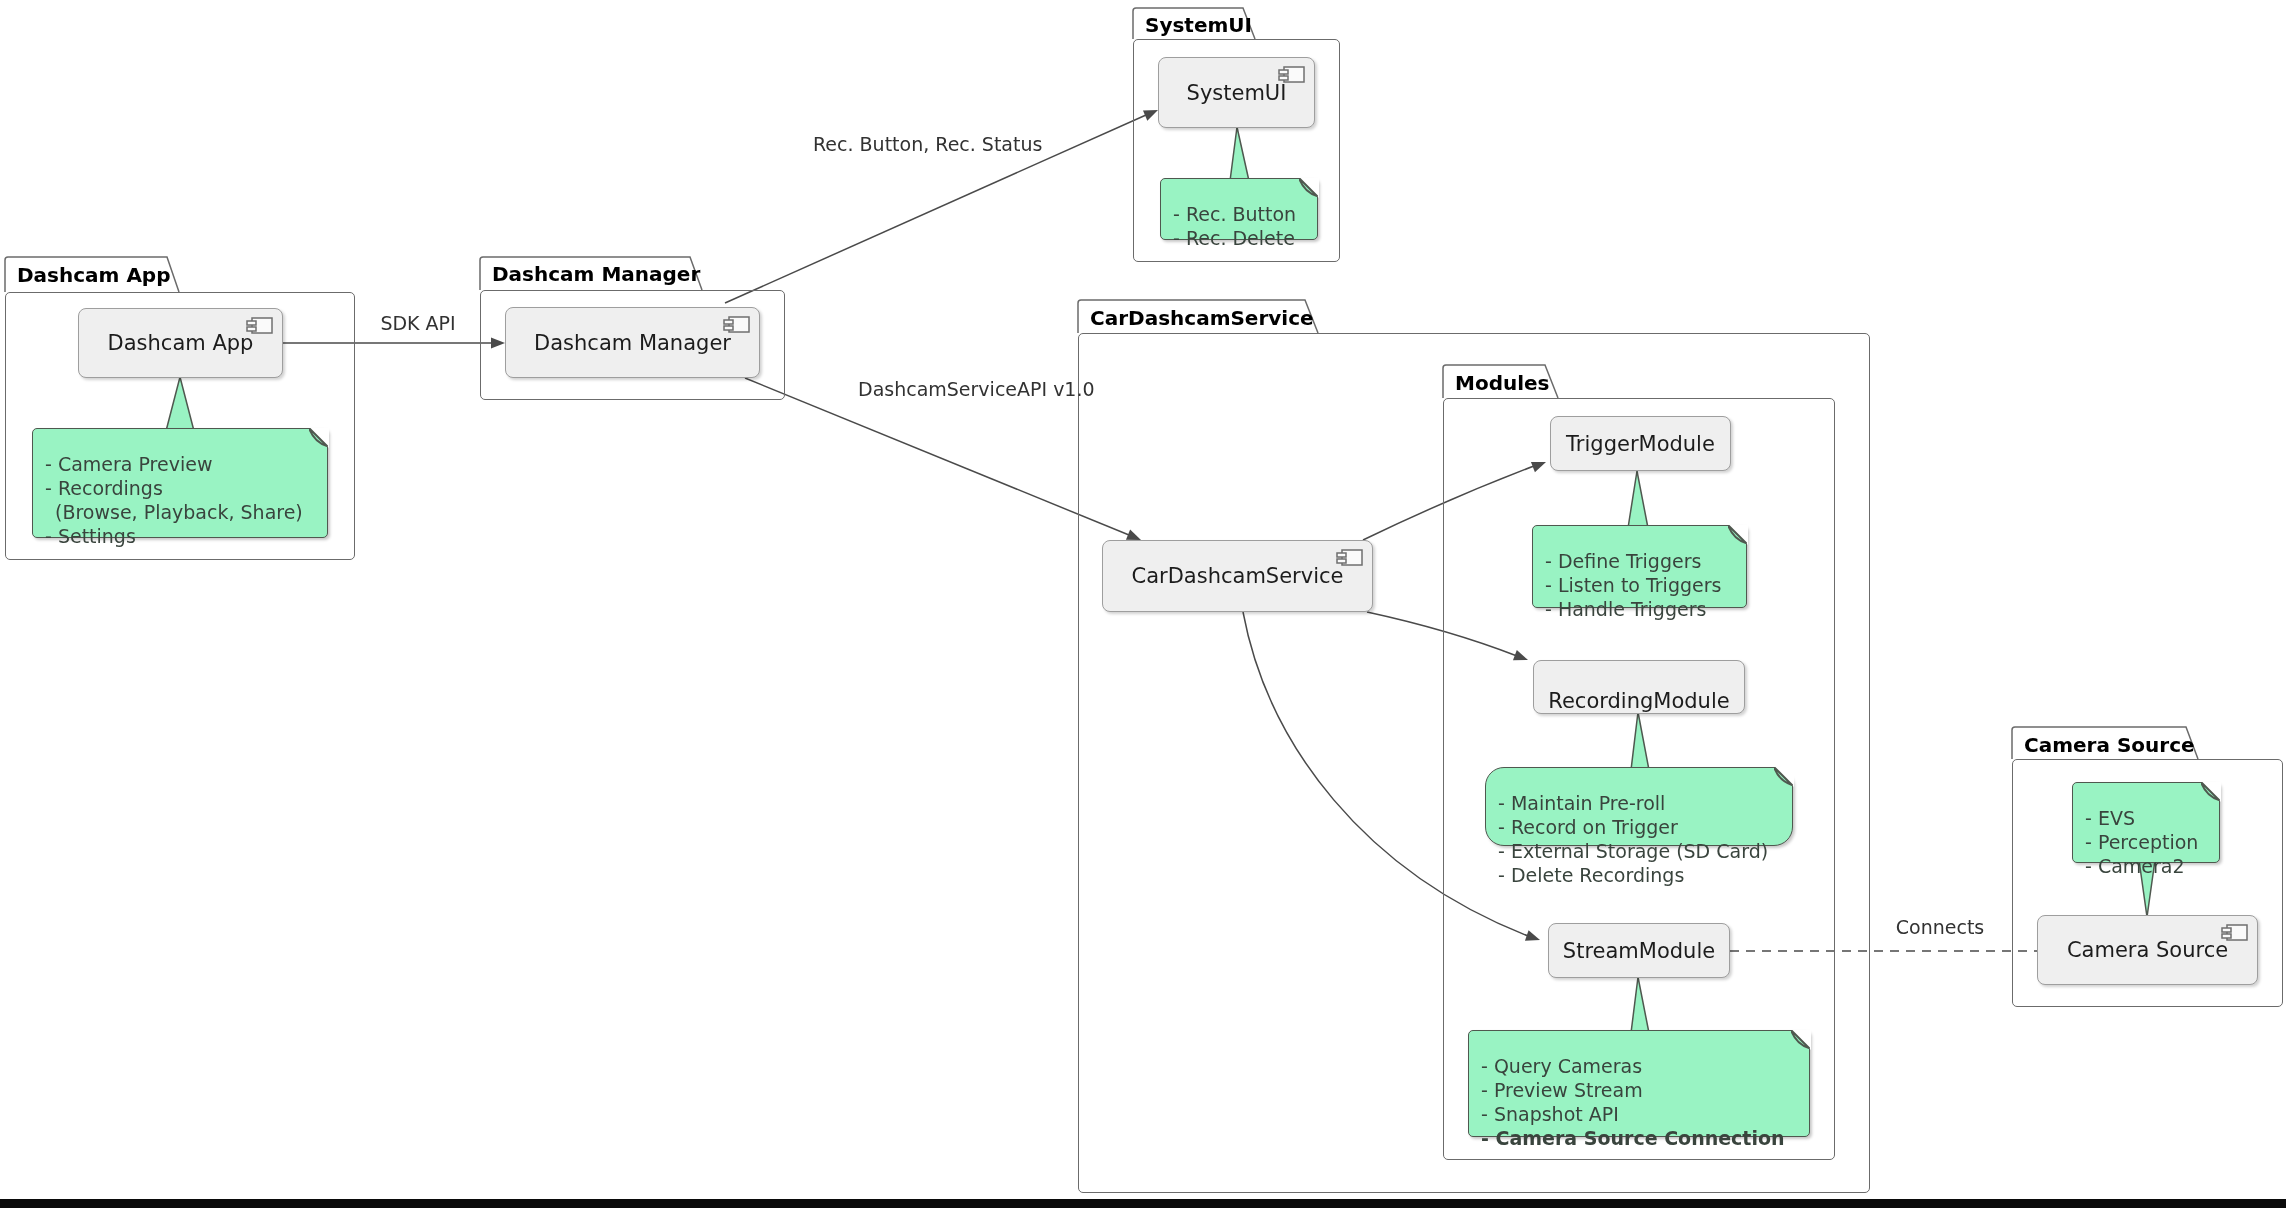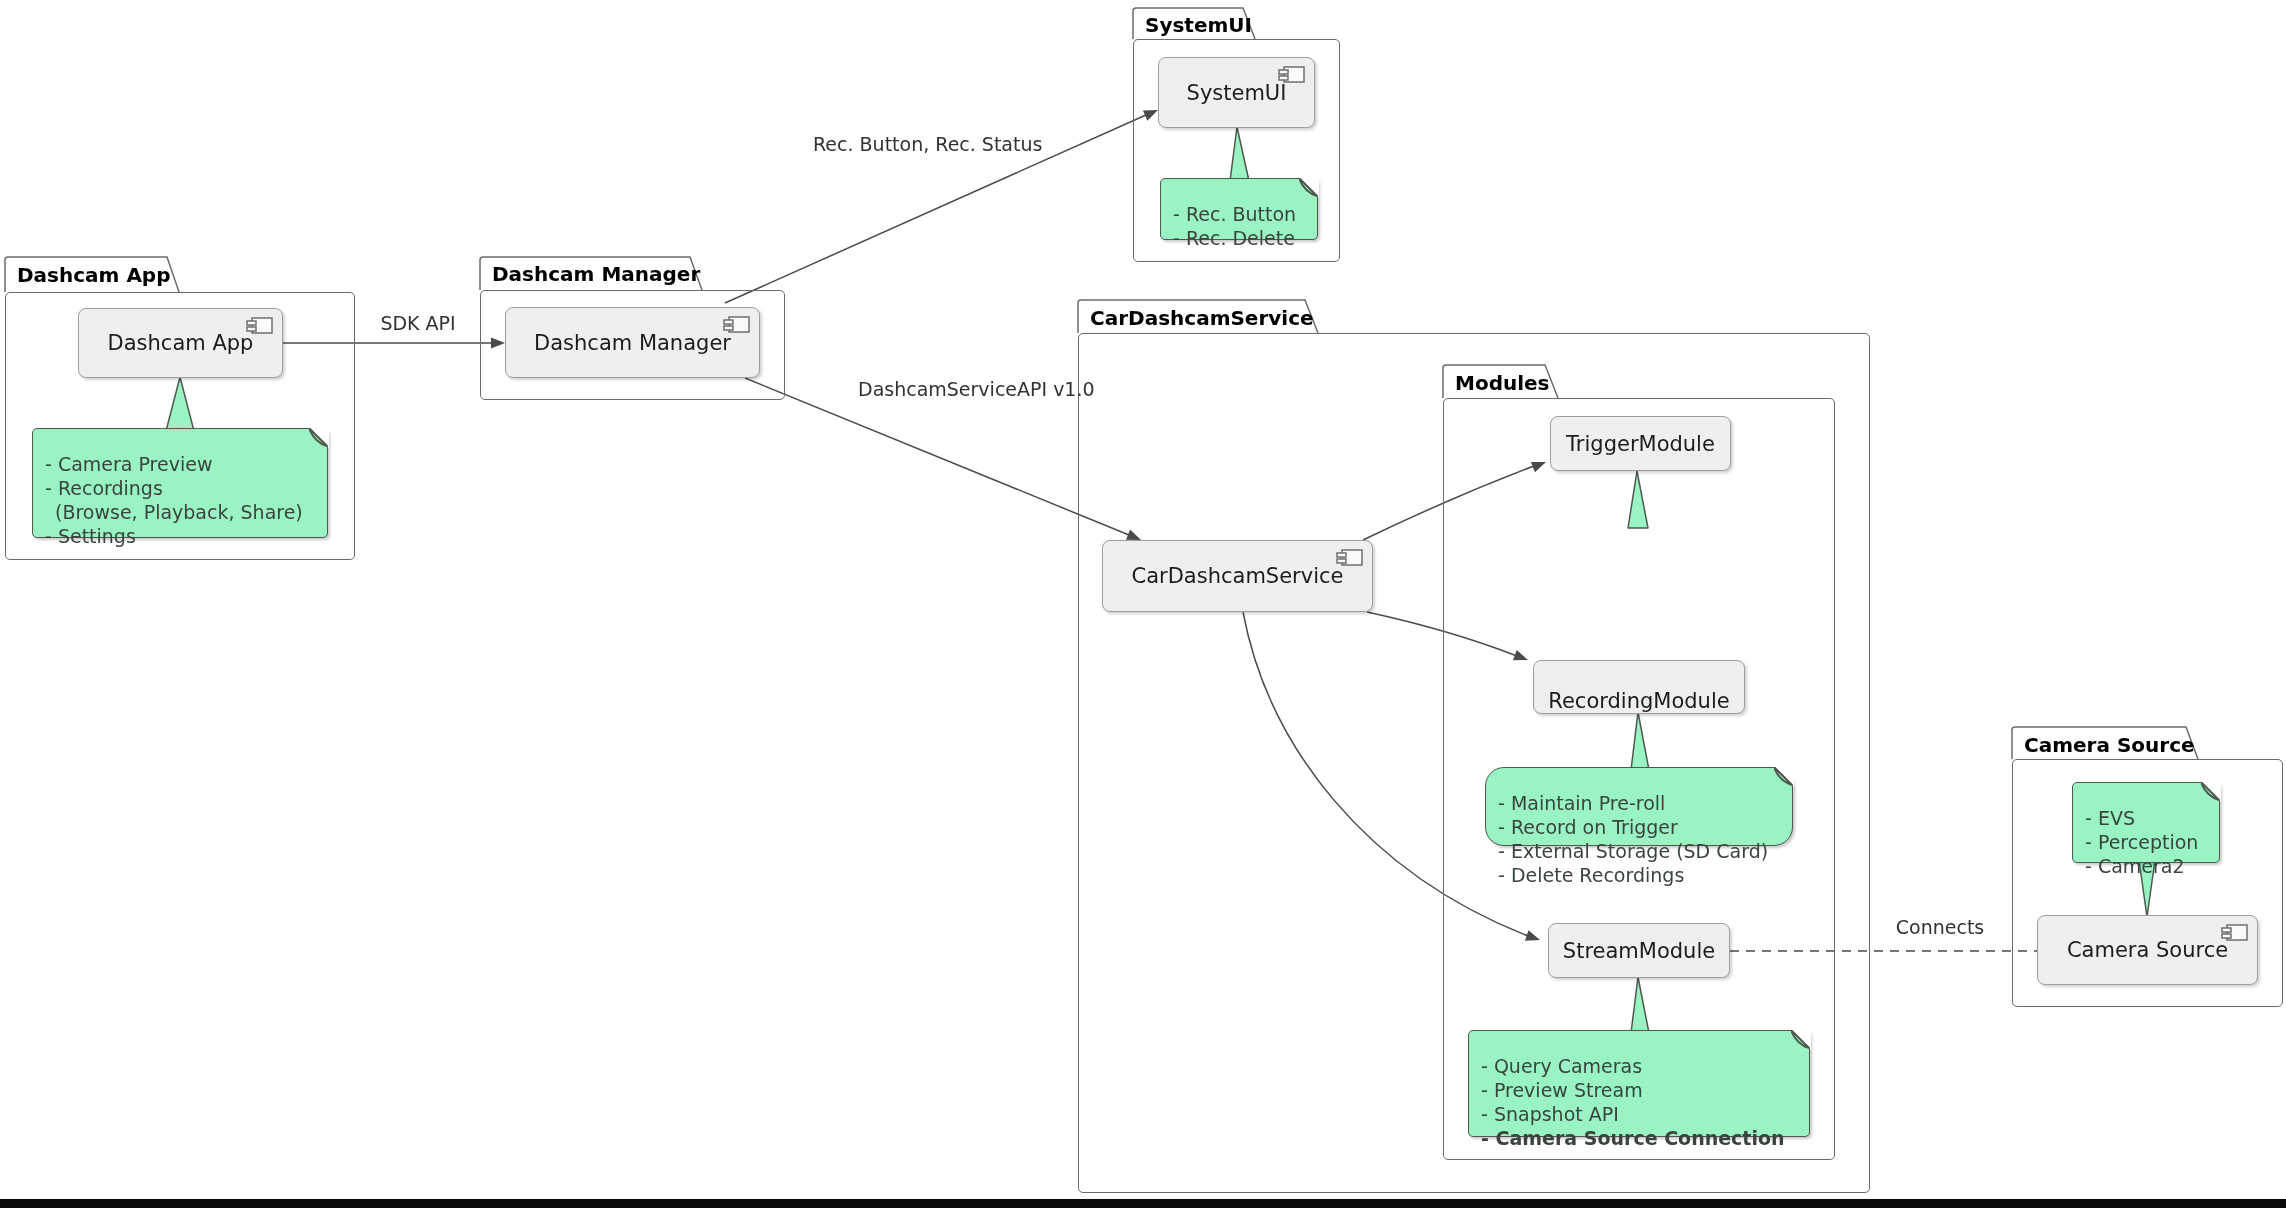--- a/index.html
+++ b/index.html
@@ -184,20 +184,29 @@
 
   <div class="note" style="left:1160px; top:178px; width:158px; height:62px;">
     <svg class="fold" width="20" height="20">
         <path d="M0,0 L20,0 L20,20 Z" fill="#ffffff"></path>
         <path d="M0,0 Q5,14 18,18 L0,0 Z" fill="#99F3C3" stroke="#4F584F" stroke-width="2" stroke-linejoin="round"></path>
       </svg>
     <div class="nl">- Rec. Button</div>
     <div class="nl">- Rec. Delete</div>
   </div>
 
+  <div class="note" style="left:1532px; top:525px; width:215px; height:83px;">
+    <svg class="fold" width="20" height="20">
+        <path d="M0,0 L20,0 L20,20 Z" fill="#ffffff"></path>
+        <path d="M0,0 Q5,14 18,18 L0,0 Z" fill="#99F3C3" stroke="#4F584F" stroke-width="2" stroke-linejoin="round"></path>
+      </svg>
+    <div class="nl">- Define Triggers</div>
+    <div class="nl">- Listen to Triggers</div>
+    <div class="nl">- Handle Triggers</div>
+  </div>
 
   <div class="note" style="left:1485px; top:767px; width:308px; height:79px;border-radius:19px;">
     <svg class="fold" width="20" height="20">
         <path d="M0,0 L20,0 L20,20 Z" fill="#ffffff"></path>
         <path d="M0,0 Q5,14 18,18 L0,0 Z" fill="#99F3C3" stroke="#4F584F" stroke-width="2" stroke-linejoin="round"></path>
       </svg>
     <div class="nl">- Maintain Pre-roll</div>
     <div class="nl">- Record on Trigger</div>
     <div class="nl">- External Storage (SD Card)</div>
     <div class="nl">- Delete Recordings</div>

